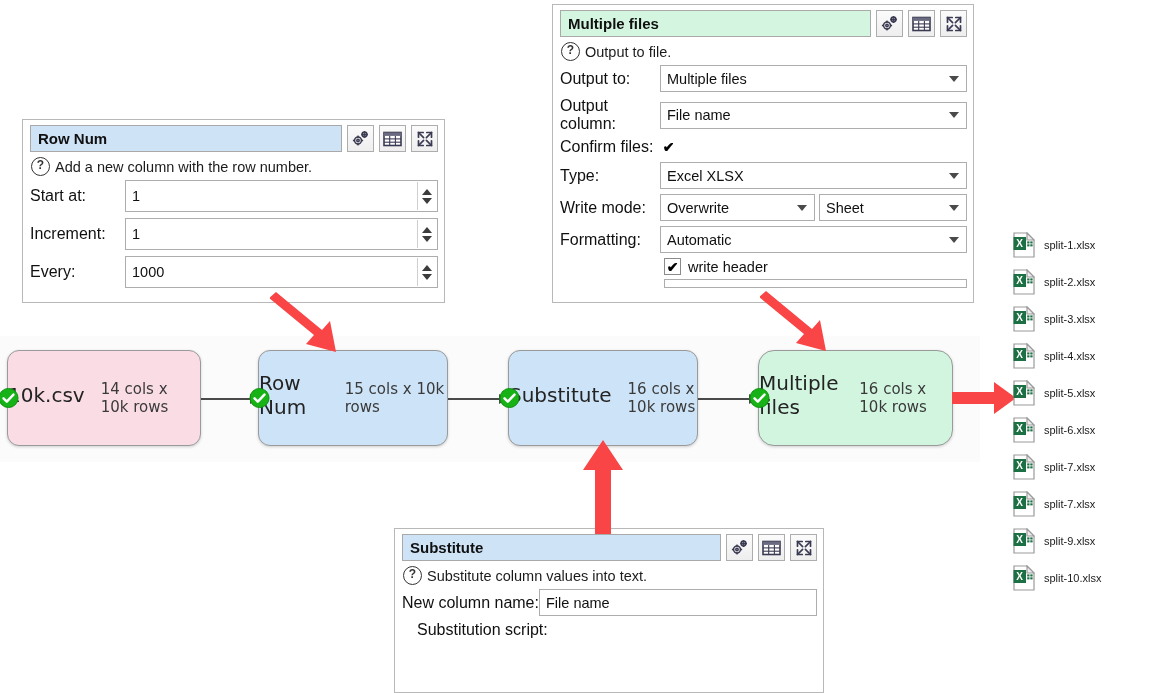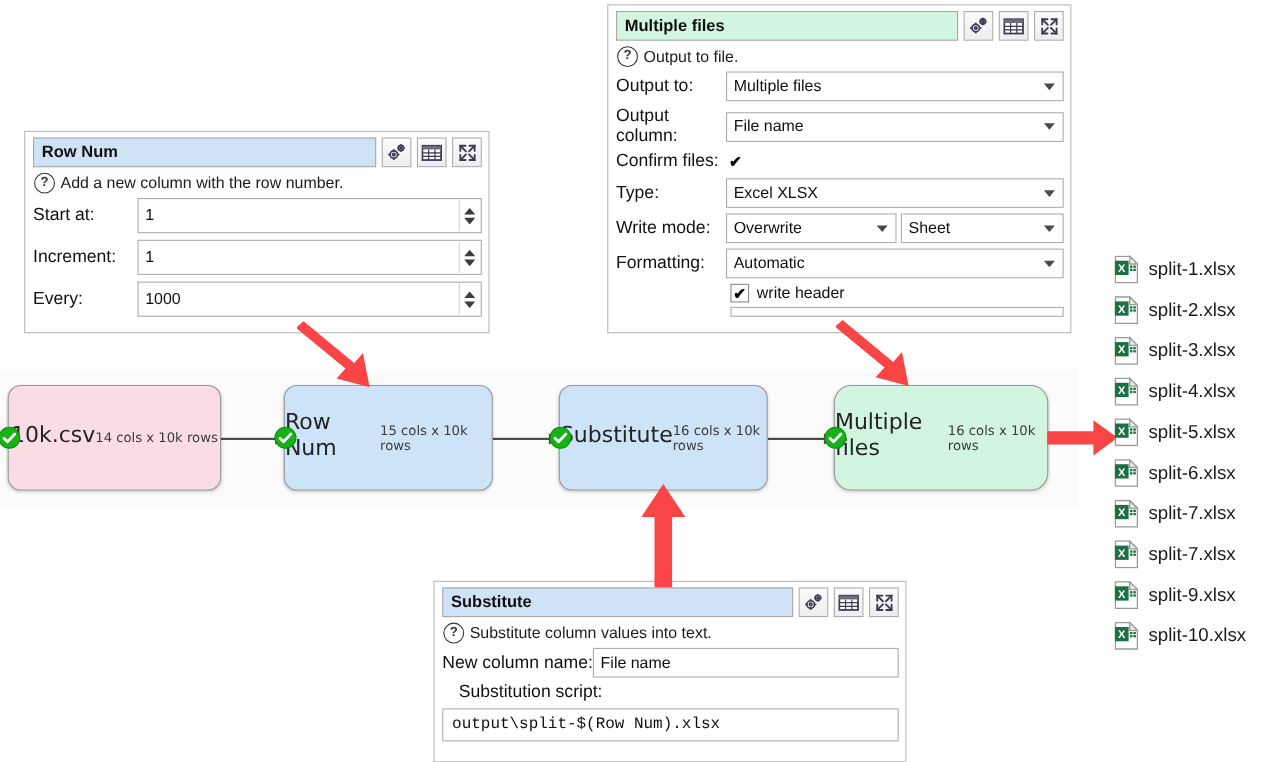--- a/index.html
+++ b/index.html
@@ -178,22 +178,23 @@
   .node-green { background: #d2f5e0; }
   .node-title {
     font-family: "DejaVu Sans", sans-serif;
     font-size: 20px;
     color: #232323;
     line-height: 24px;
     margin-bottom: 7px;
   }
   .node-sub {
     font-family: "DejaVu Sans", sans-serif;
-    font-size: 12px;
+    font-size: 15px;
     color: #3a3a3a;
+    margin-left: 16px;
   }
   .node-check {
     position: absolute;
     left: -10px;
     top: 50%;
     transform: translateY(-50%);
     width: 21px;
     height: 21px;
   }
   .link {
@@ -224,21 +225,21 @@
     top: 226px;
     width: 148px;
   }
   .file-item {
     display: flex;
     align-items: center;
     height: 37px;
     gap: 9px;
   }
   .file-name {
-    font-size: 17px;
+    font-size: 11px;
     color: #1a1a1a;
     white-space: nowrap;
   }
   .xlsx-icon { width: 22px; height: 26px; flex: 0 0 auto; display:block; }
 </style>
 </head>
 <body>
 
 <div class="panel" id="panel-multiple-files" style="left:552px; top:4px; width:422px; height:299px;">
   <div class="panel-inner">
@@ -515,23 +516,20 @@
 
     <div class="field-row">
       <span class="field-label" style="width:137px">New column name:</span>
       <div class="ctl">
         <span>File name</span>
       </div>
     </div>
 
     <div class="field-label" style="display:block; margin:4px 0 5px 15px;">Substitution script:</div>
 
-    <div class="ctl" style="height:30px; font-family:'Liberation Mono', monospace; font-size:14.5px; padding:0 8px;">
-      <span>output\split-$(Row Num).xlsx</span>
-    </div>
 
   </div>
 </div>
 
 <div id="flow-canvas">
 
   <div class="link" style="left:200px; width:58px;"></div>
   <div class="link" style="left:448px; width:59px;"></div>
   <div class="link" style="left:698px; width:59px;"></div>
 

